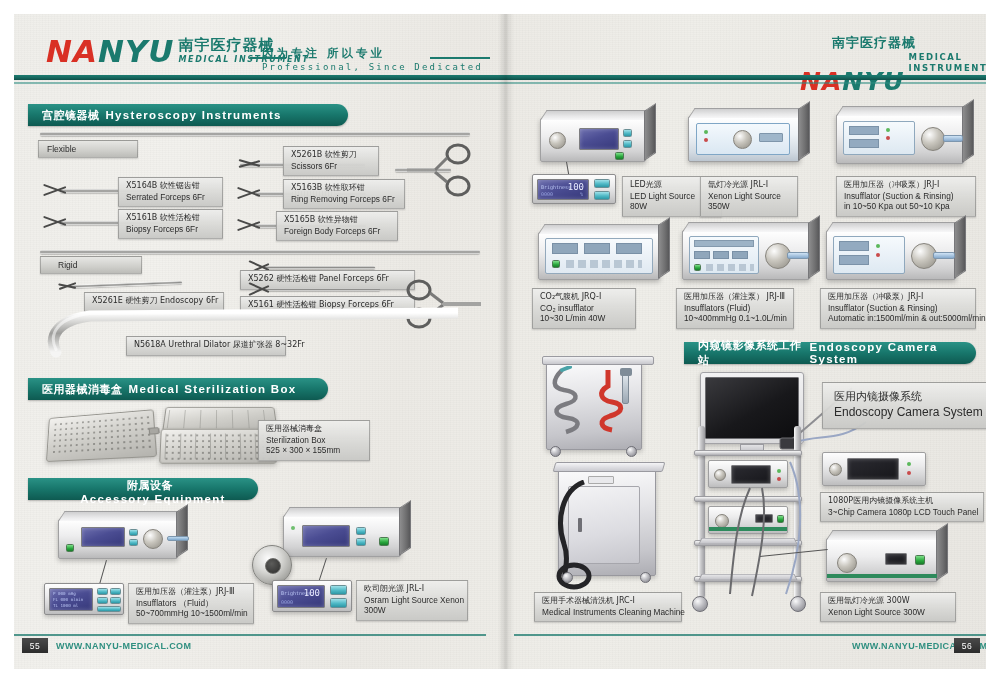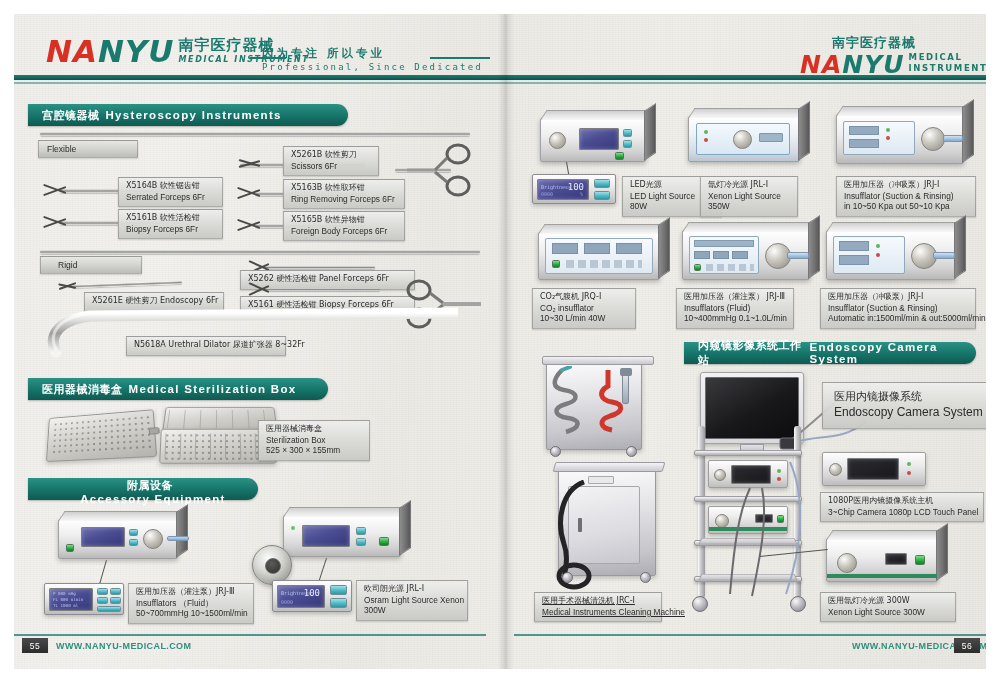--- a/index.html
+++ b/index.html
@@ -267,21 +267,21 @@
     <div class="slogan-en">Professional, Since Dedicated</div>
   </div>
   <div class="slog-dash" style="left:430px; width:60px;"></div>
 
   <div class="logo-right">
     <div class="cn-brand" style="margin-left:32px;">南宇医疗器械</div>
     <div class="row-inline">
       <div class="nanyu-word">
         <span class="n-red">NA</span><span class="n-grn">NYU</span>
       </div>
-      <div class="mi-sub" style="margin-bottom:3px;">
+      <div class="mi-sub" style="margin-bottom:20px;">
         <div>MEDICAL</div>
         <div>INSTRUMENT</div>
       </div>
     </div>
   </div>
 
   <div class="hdr-rule"></div>
   <div class="hdr-rule thin"></div>
 
   <div class="sec" style="left:28px; top:104px; width:320px;">
@@ -343,21 +343,21 @@
     <div class="l en">Biopsy Forceps 6Fr</div>
   </div>
 
   <div>
     <div class="shaft" style="left:256px; top:224px; width:110px; height:3.5px;"></div>
     <div class="jaw" style="left:236px; top:218px; width:24px; height:14px;">
       <i style="right:0; top:3px; width:24px; height:2px; transform:rotate(-20deg);"></i>
       <i style="right:0; top:9px; width:24px; height:2px; transform:rotate(20deg);"></i>
     </div>
   </div>
-  <div class="cap" style="left:283px; top:211px; width:122px;">
+  <div class="cap" style="left:276px; top:211px; width:122px;">
     <div class="l">X5165B 软性异物钳</div>
     <div class="l en">Foreign Body Forceps 6Fr</div>
   </div>
 
   <div style="position:absolute; left:395px; top:140px; width:90px; height:90px;">
     <div class="shaft" style="left:0; top:28px; width:56px; height:4px;"></div>
     <svg width="90" height="90" style="position:absolute; left:0; top:0;">
       <ellipse cx="63" cy="14" rx="11" ry="9" fill="none" stroke="#5e5e5d" stroke-width="3"></ellipse>
       <ellipse cx="63" cy="46" rx="11" ry="9" fill="none" stroke="#5e5e5d" stroke-width="3"></ellipse>
       <path d="M52 18 L40 30" stroke="#7a7a79" stroke-width="3" fill="none"></path>
@@ -688,21 +688,21 @@
 
     <div style="position:absolute; left:40px; top:16px; width:26px; height:8px; background:#e9e9ec; border:1px solid #aaa; border-radius:1px;"></div>
 
     <svg width="90" height="110" style="position:absolute; left:2px; top:20px;">
       <path d="M34 2 C12 10, 6 40, 14 64 C22 86, 8 96, 20 100" fill="none" stroke="#242427" stroke-width="5"></path>
       <ellipse cx="24" cy="96" rx="15" ry="11" fill="none" stroke="#242427" stroke-width="5"></ellipse>
     </svg>
     <div class="caster" style="left:14px; top:112px; width:11px; height:11px;"></div>
     <div class="caster" style="left:92px; top:112px; width:11px; height:11px;"></div>
   </div>
-  <div class="cap" style="left:534px; top:592px; width:128px;text-decoration:underline;">
+  <div class="cap" style="left:534px; top:592px; width:148px;">
     <div class="l">医用手术器械清洗机  JRC-Ⅰ</div>
     <div class="l en">Medical Instruments Cleaning Machine</div>
   </div>
 
   <div class="sec" style="left:684px; top:342px; width:292px;">
     <span class="cn">内窥镜影像系统工作站</span>
     <span class="en">Endoscopy Camera System</span>
   </div>
 
   <div class="monitor" style="left:700px; top:372px; width:104px; height:72px;">

